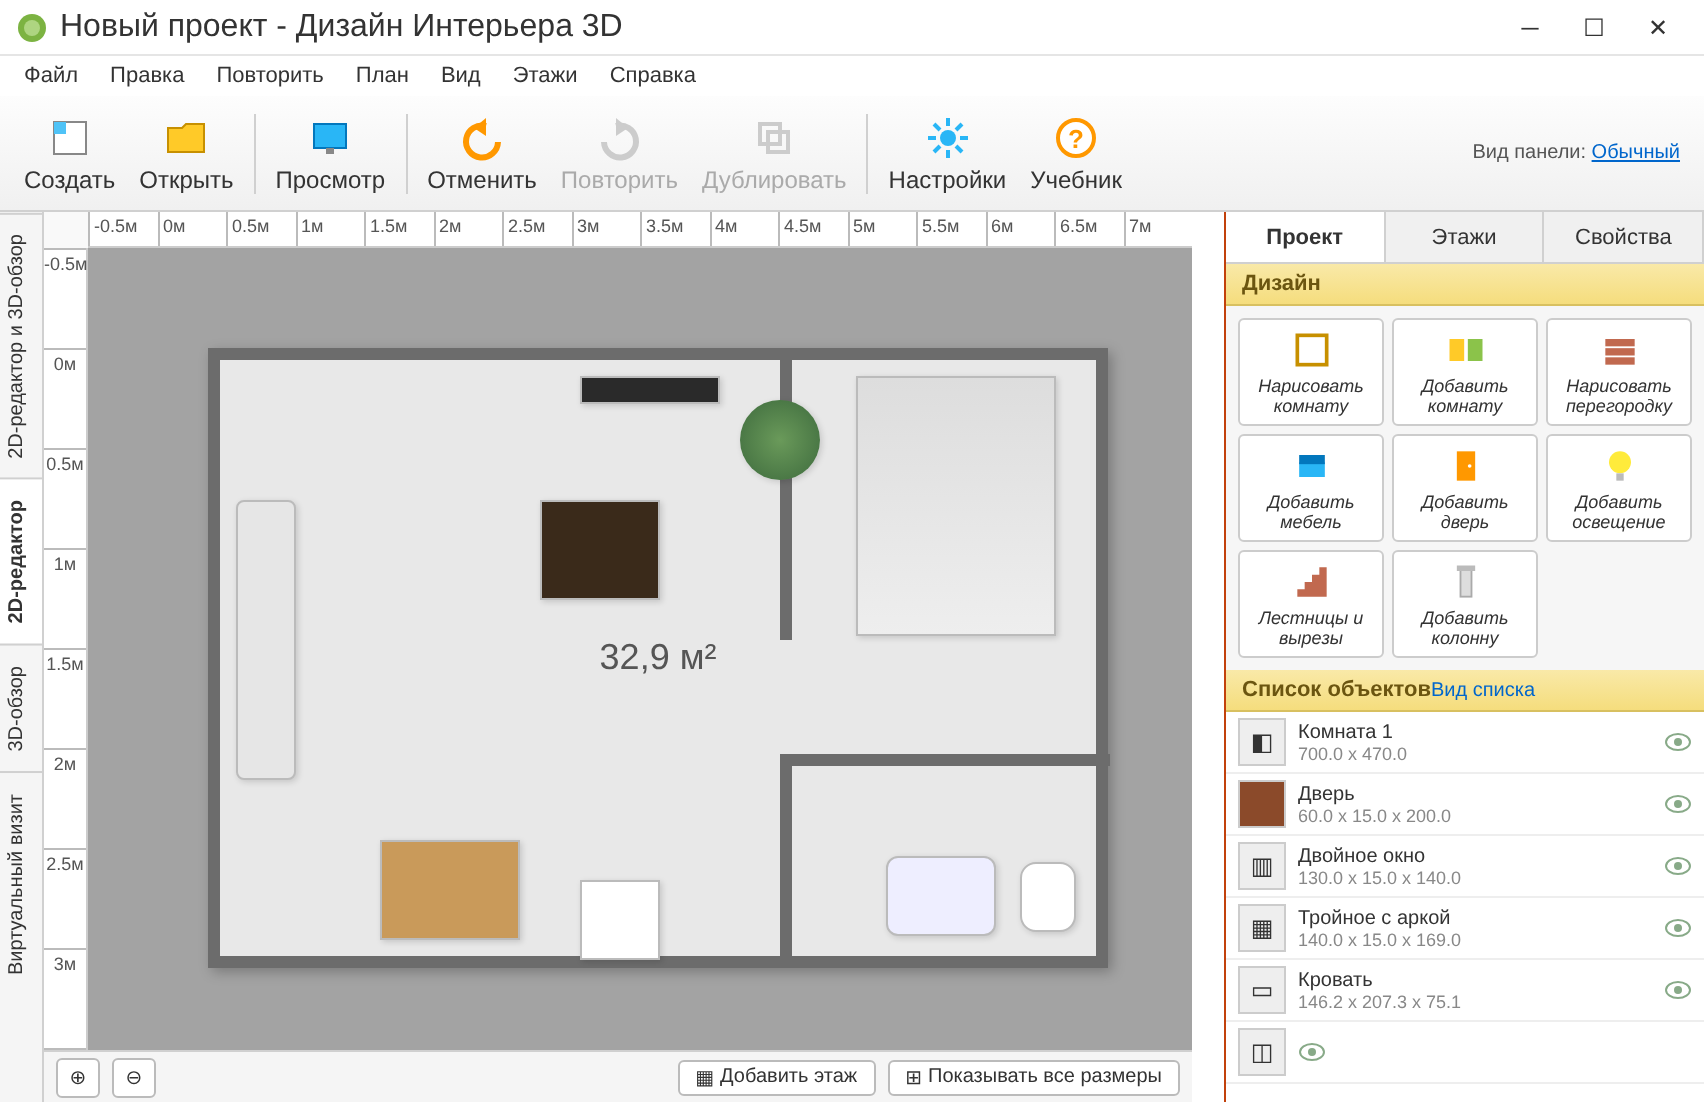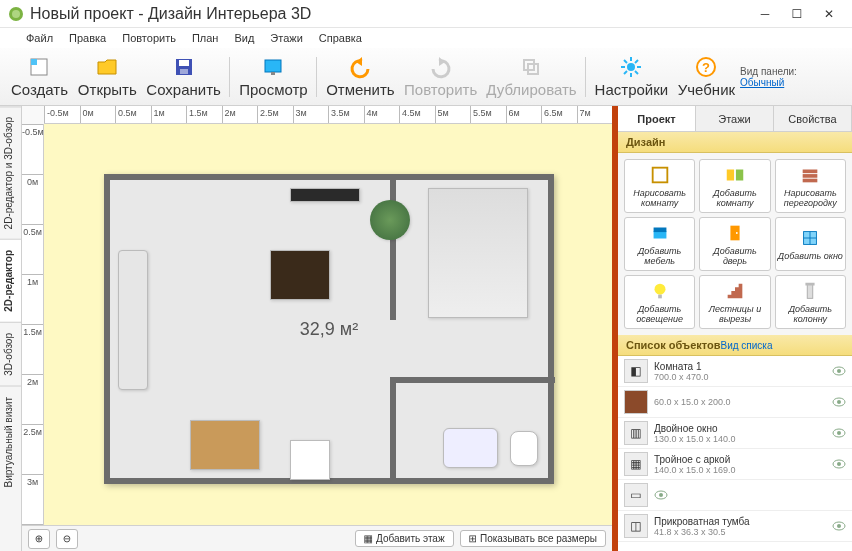--- a/index.html
+++ b/index.html
@@ -4,67 +4,67 @@
 <style>
 * { box-sizing: border-box; margin: 0; padding: 0; font-family: 'Segoe UI', Tahoma, sans-serif; }
 body { width: 852px; height: 551px; background: #fff; overflow: hidden; font-size: 11px; color: #333; }
 
 .titlebar { height: 28px; display: flex; align-items: center; padding: 0 8px; background: #fff; border-bottom: 1px solid #e5e5e5; }
 .titlebar .icon { width: 16px; height: 16px; margin-right: 6px; }
 .titlebar .title { flex: 1; font-size: 16px; color: #333; }
 .titlebar .win-controls { display: flex; gap: 2px; }
 .titlebar .win-btn { width: 30px; height: 20px; display: flex; align-items: center; justify-content: center; cursor: pointer; font-size: 12px; }
 
-.menubar { height: 20px; display: flex; align-items: center; padding: 0 18px; font-size: 11px; }
+.menubar { height: 20px; display: flex; align-items: center; padding: 0 4px; font-size: 11px; }
 .menubar .menu-item { padding: 3px 8px; cursor: pointer; }
 
 .toolbar { height: 58px; display: flex; align-items: center; padding: 2px 6px; background: linear-gradient(#fdfdfd,#f0f0f0); border-bottom: 1px solid #d0d0d0; }
 .toolbar .tbtn { display: flex; flex-direction: column; align-items: center; justify-content: center; padding: 3px 6px; cursor: pointer; border-radius: 3px; min-width: 50px; }
 .toolbar .tbtn svg { width: 24px; height: 24px; }
-.toolbar .tbtn span { font-size: 15px; margin-top: 2px; color: #333; }
+.toolbar .tbtn span { font-size: 12px; margin-top: 2px; color: #333; }
 .toolbar .tbtn.disabled span { color: #aaa; }
 .toolbar .sep { width: 1px; height: 40px; background: #d0d0d0; margin: 0 4px; }
 .toolbar .spacer { flex: 1; }
 .toolbar .panel-mode { font-size: 10px; color: #555; padding-right: 6px; }
 .toolbar .panel-mode a { color: #0066cc; text-decoration: underline; }
 
 .main { display: flex; height: calc(100% - 28px - 20px - 58px); }
 
 .sidetabs { width: 22px; display: flex; flex-direction: column; background: #f5f5f5; border-right: 1px solid #d0d0d0; }
 .sidetabs .vtab { writing-mode: vertical-rl; transform: rotate(180deg); padding: 10px 3px; font-size: 10px; cursor: pointer; border-bottom: 1px solid #d0d0d0; text-align: center; }
 .sidetabs .vtab.active { background: #fff; font-weight: bold; }
 
 .canvas-area { flex: 1; position: relative; background: #f9f9f9; overflow: hidden; }
 .ruler-h { position: absolute; top: 0; left: 22px; right: 0; height: 18px; background: #fff; border-bottom: 1px solid #ccc; display: flex; font-size: 9px; color: #555; }
 .ruler-h .tick { flex: 1; border-left: 1px solid #bbb; padding-left: 2px; line-height: 8px; padding-top: 3px; }
 .ruler-v { position: absolute; top: 18px; left: 0; width: 22px; bottom: 26px; background: #fff; border-right: 1px solid #ccc; font-size: 9px; color: #555; }
 .ruler-v .tick { height: 50px; border-top: 1px solid #bbb; text-align: center; padding-top: 2px; }
 
-.plan { position: absolute; top: 18px; left: 22px; right: 0; bottom: 26px; background: #fef9c3; }
+.plan { position: absolute; top: 18px; left: 22px; right: 0; bottom: 26px; background: #a3a3a3; }
 .plan .room { position: absolute; background: #e8e8e8; border: 6px solid #6c6c6c; box-shadow: 2px 2px 6px rgba(0,0,0,.25);}
 .plan .outer { left: 60px; top: 50px; width: 450px; height: 310px; }
 .plan .wall-v { position: absolute; background:#6c6c6c; }
 .plan .area-label { position: absolute; left: 50%; top: 50%; transform: translate(-50%,-50%); font-size: 18px; color: #555; }
 .plan .furn { position: absolute; background: #fff; border: 1px solid #bbb; box-shadow: 1px 1px 3px rgba(0,0,0,.15);}
 .plan .bed { right: 20px; top: 8px; width: 100px; height: 130px; background: linear-gradient(#ddd,#eee); }
 .plan .sofa { left: 8px; top: 70px; width: 30px; height: 140px; background:#e6e6e6; border-radius: 4px;}
 .plan .table { left: 160px; top: 70px; width: 60px; height: 50px; background:#3a2a1a;}
 .plan .tv { left: 180px; top: 8px; width: 70px; height: 14px; background:#2a2a2a;}
 .plan .plant { left: 260px; top: 20px; width: 40px; height: 40px; background: radial-gradient(#6a9a5a,#3d6a3d); border-radius: 50%; border:none;}
 .plan .desk { left: 80px; top: 240px; width: 70px; height: 50px; background:#c99a5a;}
 .plan .stove { left: 180px; top: 260px; width: 40px; height: 40px; background:#fff;}
 .plan .tub { right: 50px; bottom: 10px; width: 55px; height: 40px; background:#eef; border-radius:6px;}
 .plan .toilet { right: 10px; bottom: 12px; width: 28px; height: 35px; background:#fff; border-radius:8px;}
 
 .canvas-bottom { position: absolute; bottom: 0; left: 0; right: 0; height: 26px; background: #f5f5f5; border-top: 1px solid #d0d0d0; display: flex; align-items: center; padding: 0 6px; gap: 6px; font-size: 10px;}
 .canvas-bottom .zoom-btn { width: 22px; height: 20px; border: 1px solid #bbb; background:#fff; border-radius:3px; display:flex; align-items:center; justify-content:center; cursor:pointer;}
 .canvas-bottom .bot-btn { padding: 2px 8px; border:1px solid #bbb; background:#fff; border-radius:3px; cursor:pointer; display:flex; align-items:center; gap:3px;}
 .canvas-bottom .flex { flex:1; }
 
-.right-panel { width: 240px; background: #fdfdfd; border-left: 6px solid #c2410c; display: flex; flex-direction: column; }
+.right-panel { width: 240px; background: #fdfdfd; border-left: 1px solid #c2410c; display: flex; flex-direction: column; margin-left: 16px; }
 .rtabs { display: flex; height: 26px; border-bottom: 1px solid #d0d0d0; }
 .rtabs .rtab { flex: 1; display: flex; align-items: center; justify-content: center; font-size: 11px; cursor: pointer; border-right: 1px solid #d0d0d0; background:#f0f0f0;}
 .rtabs .rtab.active { background:#fff; font-weight: bold;}
 
 .section-hdr { background: linear-gradient(#f9e9a8,#f5dd7d); padding: 4px 8px; font-size: 11px; font-weight: bold; color:#6b5510; border-bottom:1px solid #d8c060; display:flex; justify-content:flex-start; align-items:center;}
 .section-hdr .link { font-weight:normal; font-size:10px; color:#0066cc; cursor:pointer;}
 
 .design-grid { display: grid; grid-template-columns: repeat(3, 1fr); gap: 4px; padding: 6px; background:#f6f6f6;}
 .design-btn { background:#fff; border:1px solid #ccc; border-radius:3px; padding:4px 2px; display:flex; flex-direction:column; align-items:center; cursor:pointer; font-size:9px; text-align:center; min-height:54px; justify-content:center; gap:2px;font-style:italic;}
 .design-btn svg { width:22px; height:22px;}
@@ -109,28 +109,20 @@
         <rect x="4" y="4" width="16" height="16" fill="#fff" stroke="#888"></rect>
         <path d="M4 4 L10 4 L10 10 L4 10 Z" fill="#4fc3f7"></path>
       </svg>
       <span>Создать</span>
     </div>
   <div class="tbtn">
       <svg viewBox="0 0 24 24">
         <path d="M3 7 L10 7 L12 5 L21 5 L21 19 L3 19 Z" fill="#ffca28" stroke="#c79000"></path>
       </svg>
       <span>Открыть</span>
-    </div>
-  <div class="tbtn">
-      <svg viewBox="0 0 24 24">
-        <rect x="4" y="4" width="16" height="16" fill="#3f51b5"></rect>
-        <rect x="7" y="5" width="10" height="6" fill="#fff"></rect>
-        <rect x="8" y="14" width="8" height="5" fill="#9fa8da"></rect>
-      </svg>
-      <span>Сохранить</span>
     </div>
   <div class="sep"></div>
   <div class="tbtn">
       <svg viewBox="0 0 24 24">
         <rect x="4" y="5" width="16" height="12" fill="#29b6f6" stroke="#0277bd"></rect>
         <rect x="10" y="17" width="4" height="3" fill="#888"></rect>
       </svg>
       <span>Просмотр</span>
     </div>
   <div class="sep"></div>
@@ -295,28 +287,20 @@
         </div>
       <div class="design-btn">
           <svg viewBox="0 0 24 24">
             <rect x="7" y="4" width="10" height="16" fill="#ff9800"></rect>
             <circle cx="14" cy="12" r="1" fill="#fff"></circle>
           </svg>
           <span>Добавить дверь</span>
         </div>
       <div class="design-btn">
           <svg viewBox="0 0 24 24">
-            <rect x="5" y="5" width="14" height="14" fill="#81d4fa" stroke="#0277bd"></rect>
-            <line x1="12" y1="5" x2="12" y2="19" stroke="#0277bd"></line>
-            <line x1="5" y1="12" x2="19" y2="12" stroke="#0277bd"></line>
-          </svg>
-          <span>Добавить окно</span>
-        </div>
-      <div class="design-btn">
-          <svg viewBox="0 0 24 24">
             <circle cx="12" cy="10" r="6" fill="#ffeb3b"></circle>
             <rect x="10" y="16" width="4" height="4" fill="#bbb"></rect>
           </svg>
           <span>Добавить освещение</span>
         </div>
       <div class="design-btn">
           <svg viewBox="0 0 24 24">
             <path d="M4 20 L4 16 L8 16 L8 12 L12 12 L12 8 L16 8 L16 4 L20 4 L20 20 Z" fill="#c1694f"></path>
           </svg>
           <span>Лестницы и вырезы</span>
@@ -342,20 +326,21 @@
             <div class="dims">700.0 x 470.0</div>
           </div>
           <svg class="eye" viewBox="0 0 14 10">
             <ellipse cx="7" cy="5" rx="6" ry="4" fill="none" stroke="#8a8"></ellipse>
             <circle cx="7" cy="5" r="2" fill="#8a8"></circle>
           </svg>
         </div>
       <div class="obj-item">
           <div class="thumb" style="background:#8b4a2a;"></div>
           <div class="info">
+            <div class="name">Дверь</div>
             <div class="dims">60.0 x 15.0 x 200.0</div>
           </div>
           <svg class="eye" viewBox="0 0 14 10">
             <ellipse cx="7" cy="5" rx="6" ry="4" fill="none" stroke="#8a8"></ellipse>
             <circle cx="7" cy="5" r="2" fill="#8a8"></circle>
           </svg>
         </div>
       <div class="obj-item">
           <div class="thumb">▥</div>
           <div class="info">
@@ -373,31 +358,31 @@
             <div class="name">Тройное с аркой</div>
             <div class="dims">140.0 x 15.0 x 169.0</div>
           </div>
           <svg class="eye" viewBox="0 0 14 10">
             <ellipse cx="7" cy="5" rx="6" ry="4" fill="none" stroke="#8a8"></ellipse>
             <circle cx="7" cy="5" r="2" fill="#8a8"></circle>
           </svg>
         </div>
       <div class="obj-item">
           <div class="thumb">▭</div>
+          <div class="info">
+            <div class="name">Кровать</div>
+            <div class="dims">146.2 x 207.3 x 75.1</div>
+          </div>
           <svg class="eye" viewBox="0 0 14 10">
             <ellipse cx="7" cy="5" rx="6" ry="4" fill="none" stroke="#8a8"></ellipse>
             <circle cx="7" cy="5" r="2" fill="#8a8"></circle>
           </svg>
         </div>
       <div class="obj-item">
           <div class="thumb">◫</div>
-          <div class="info">
-            <div class="name">Прикроватная тумба</div>
-            <div class="dims">41.8 x 36.3 x 30.5</div>
-          </div>
           <svg class="eye" viewBox="0 0 14 10">
             <ellipse cx="7" cy="5" rx="6" ry="4" fill="none" stroke="#8a8"></ellipse>
             <circle cx="7" cy="5" r="2" fill="#8a8"></circle>
           </svg>
         </div>
     </div>
   </div>
 
 </div>
 

